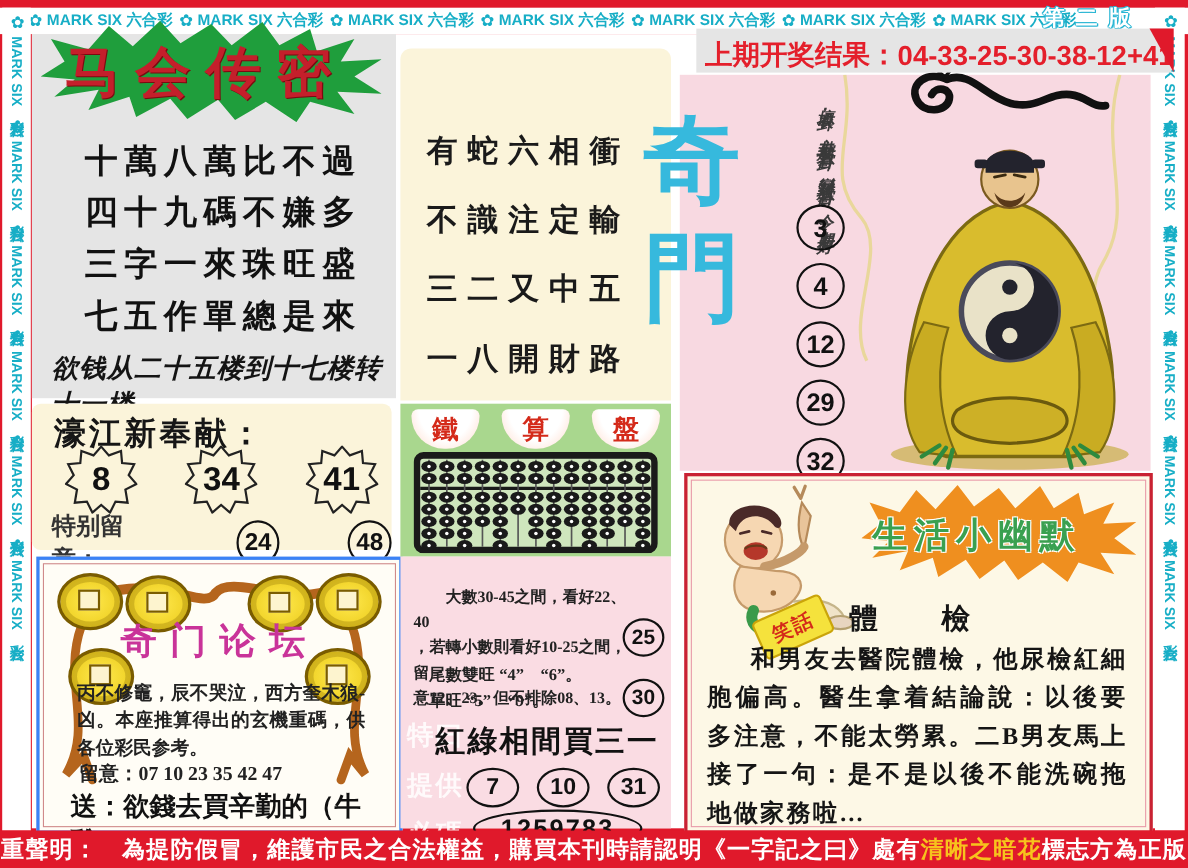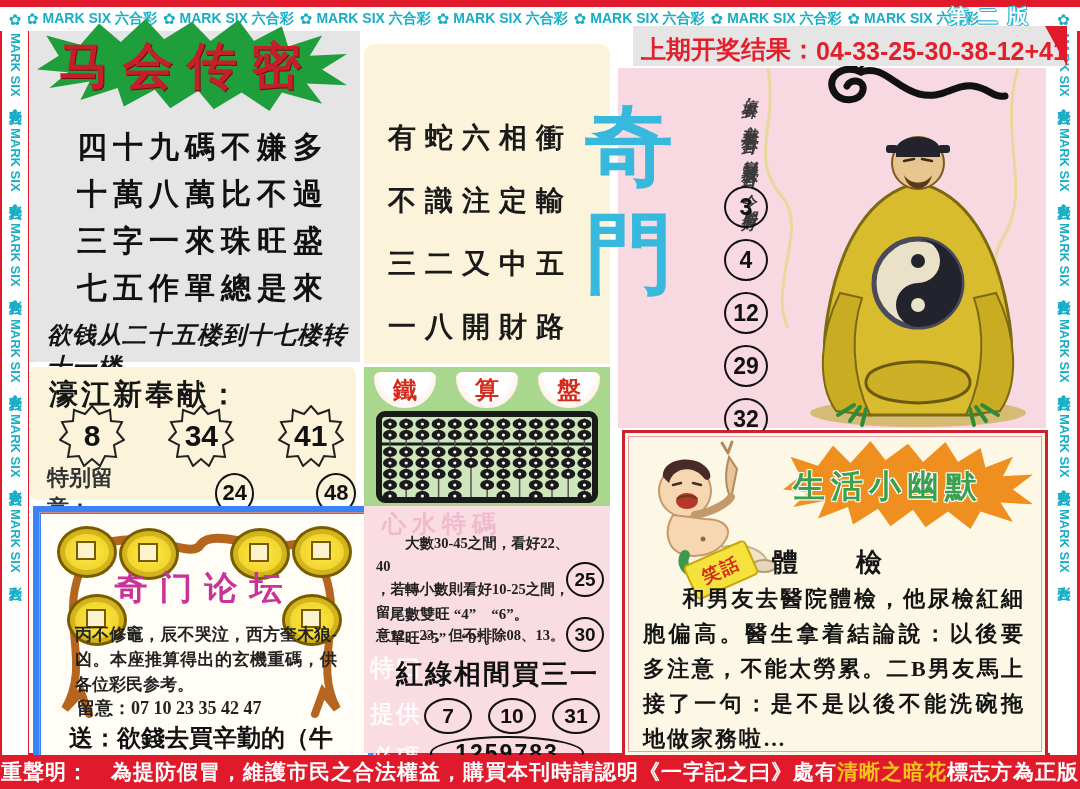--- a/index.html
+++ b/index.html
@@ -32,21 +32,21 @@
   .handwritten{position:absolute;left:18px;top:288px;font-family:"Liberation Serif","DejaVu Serif",serif;
     font-style:italic;font-size:24px;font-weight:bold;color:#141414;letter-spacing:1px;}
   .p-haojiang{left:0;top:336px;width:327px;height:133px;border-radius:8px;}
   .hj-title{position:absolute;left:20px;top:8px;font-size:29px;font-weight:bold;color:#161616;
     font-family:"Liberation Serif","DejaVu Serif",serif;letter-spacing:3px;}
   .hj-stars{position:absolute;left:30px;top:38px;width:280px;display:flex;gap:48px;}
   .hj-note{position:absolute;left:18px;top:96px;font-size:22px;font-weight:bold;color:#333;display:flex;align-items:center;gap:0;}
   .circle{display:inline-flex;align-items:center;justify-content:center;border:2px solid #111;border-radius:50%;
     font-weight:bold;color:#111;background:transparent;font-family:"Liberation Sans","DejaVu Sans",sans-serif;}
   .c40{width:40px;height:37px;font-size:22px;}
-  .p-forum{left:4px;top:475px;width:327px;height:246px;background:#fffdf6;border:8px solid #3b82f6;
+  .p-forum{left:4px;top:475px;width:327px;height:246px;background:#fffdf6;border:3px solid #3b82f6;
     outline:1px solid #d08a8a;outline-offset:-7px;}
   .forum-title{position:absolute;left:0;right:0;top:52px;text-align:center;font-size:33px;font-weight:bold;
     color:#c93399;letter-spacing:12px;font-family:"Liberation Serif","DejaVu Serif",serif;}
   .forum-body{position:absolute;left:34px;top:108px;width:262px;font-size:17px;font-weight:bold;color:#222;
     font-family:"Liberation Serif","DejaVu Serif",serif;line-height:25px;text-align:justify;}
   .forum-attn{position:absolute;left:36px;top:182px;font-size:18px;font-weight:bold;color:#222;
     font-family:"Liberation Serif","DejaVu Serif",serif;}
   .forum-gift{position:absolute;left:28px;top:208px;font-size:24px;font-weight:bold;color:#111;
     font-family:"Liberation Serif","DejaVu Serif",serif;}
   .coin{position:absolute;width:54px;height:46px;border-radius:50%;background:radial-gradient(#ffe94e,#e9c714);
@@ -208,22 +208,22 @@
     </span>
   </div>
 <div class="edition">第二版</div>
 
 <div class="content">
 
   <div class="panel pink p-left-verse">
     <div class="starburst-green"></div>
     <div class="title-machuan">马会传密</div>
     <div class="verses-left">
+      <div>十萬八萬比不過</div>
       <div>四十九碼不嫌多</div>
-      <div>十萬八萬比不過</div>
       <div>三字一來珠旺盛</div>
       <div>七五作單總是來</div>
     </div>
     <div class="handwritten">欲钱从二十五楼到十七楼转十一楼</div>
   </div>
 
   <div class="panel cream p-haojiang">
     <div class="hj-title">濠江新奉献：</div>
     <div class="hj-stars">
       <div class="starnum">
@@ -456,21 +456,20 @@
         <ellipse cx="208.39999999999998" cy="63" rx="7" ry="5" fill="#1a1a1a"></ellipse>
         <circle cx="208.39999999999998" cy="63" r="1.6" fill="#fff"></circle>
         <ellipse cx="208.39999999999998" cy="74" rx="7" ry="5" fill="#1a1a1a"></ellipse>
         <circle cx="208.39999999999998" cy="74" r="1.6" fill="#fff"></circle>
         <ellipse cx="208.39999999999998" cy="85" rx="7" ry="5" fill="#1a1a1a"></ellipse>
         <circle cx="208.39999999999998" cy="85" r="1.6" fill="#fff"></circle>
       </svg>
   </div>
 
   <div class="panel p-analysis">
-    <div class="wm wm-top">心水特碼</div>
     <div class="wm wm-white" style="left:6px;top:146px">特曰</div>
     <div class="wm wm-white" style="left:6px;top:192px">提供</div>
     <div class="wm wm-white" style="left:6px;top:236px">必碼</div>
     <div class="an-lines">
       <div>　　大數30-45之間，看好22、40</div>
       <div>，若轉小數則看好10-25之間，留</div>
       <div>意12、23。但不排除08、13。</div>
     </div>
     <div class="an-tail">
       <div>尾數雙旺 “4”　“6”。</div>

